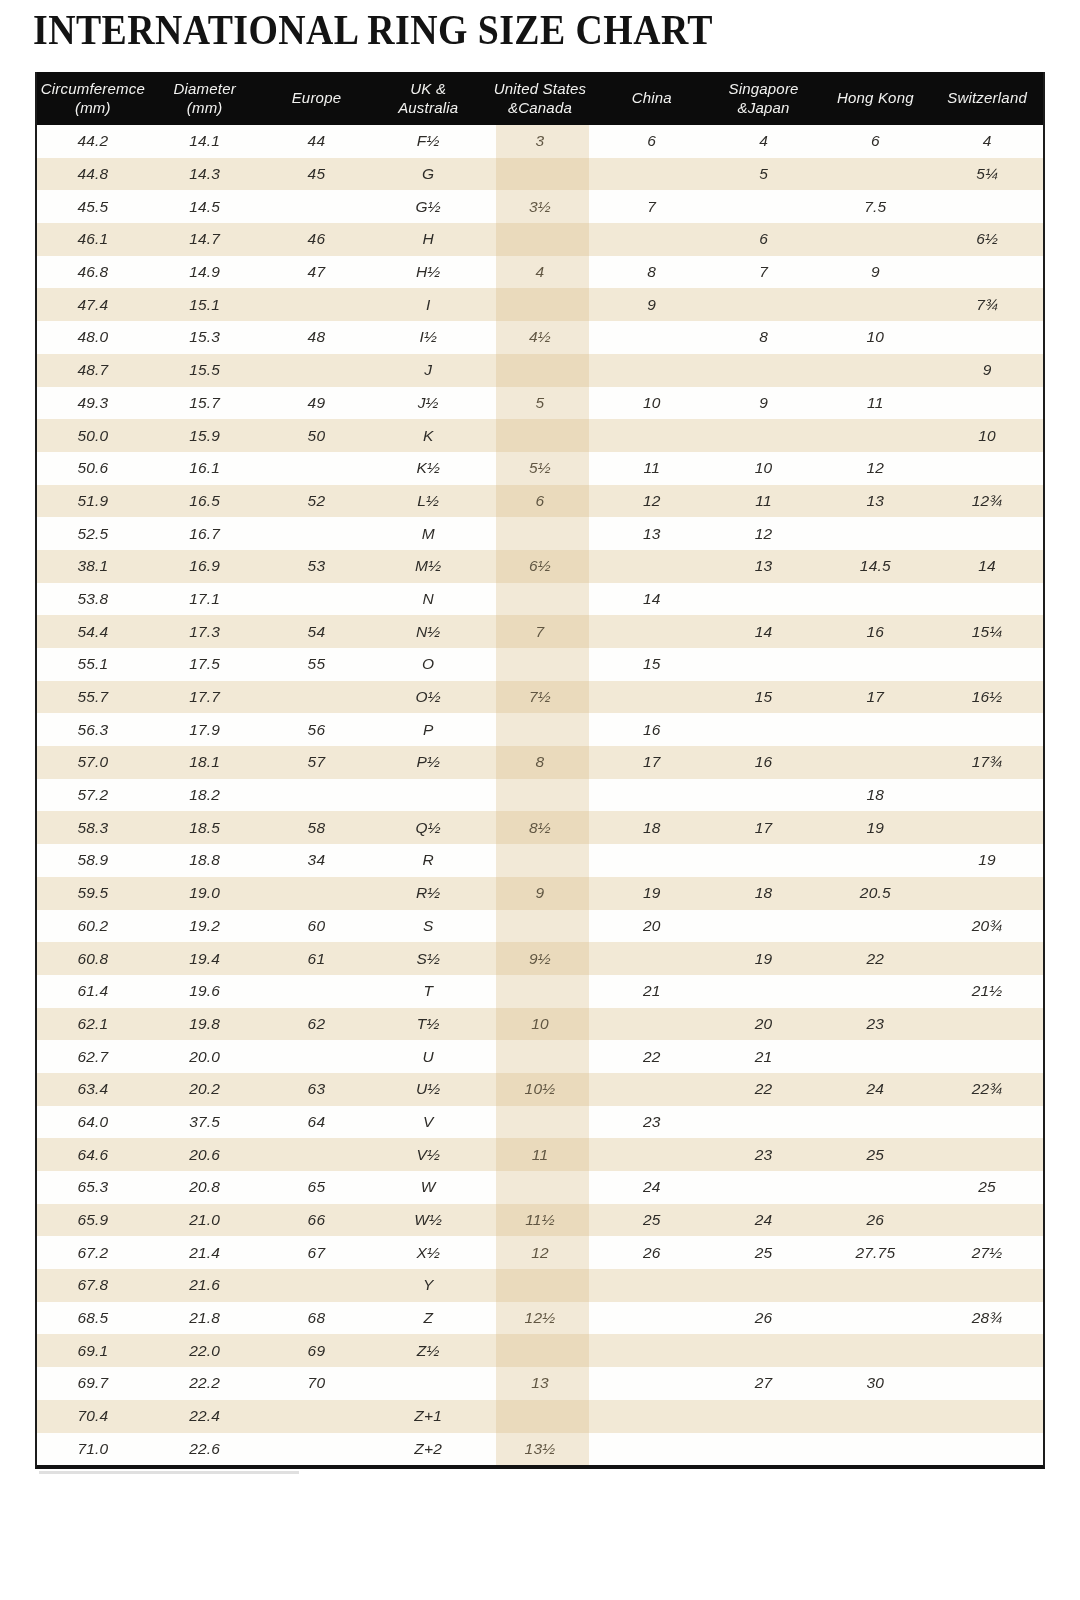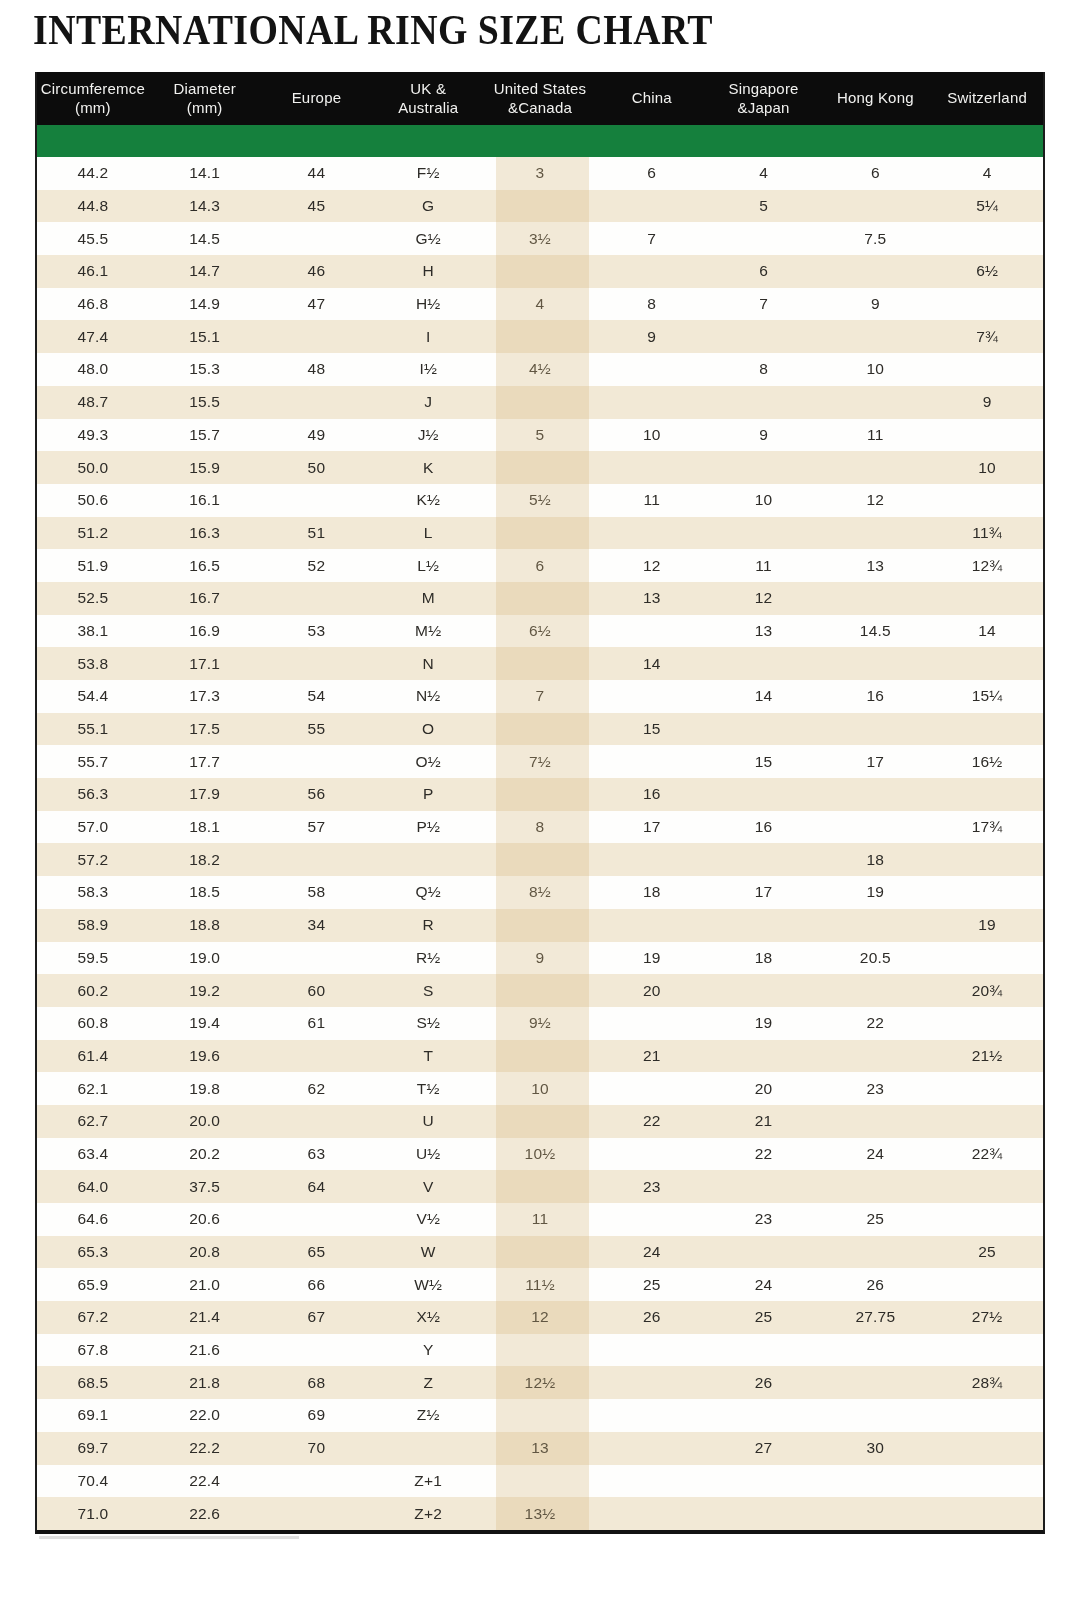--- a/index.html
+++ b/index.html
@@ -9,31 +9,31 @@
   }
   .title {
     position:absolute; left:33px; top:6px;
     font-family:"Liberation Serif", serif; font-weight:700;
     font-size:42px; color:#131313; letter-spacing:0.5px;
     transform:scaleX(0.90); transform-origin:left top; white-space:nowrap;
   }
   .table {
     position:absolute; left:35px; top:72px; width:1006px;
     border-left:2px solid #1c1c1c; border-right:2px solid #1c1c1c;
-    border-bottom:4px solid #121212; background:#15803d;
+    border-bottom:4px solid #121212; background:#c4b5fd;font-style:italic;
   }
   .thead {
     position:relative; height:53px; background:var(--header-bg,#0c0c0c);
     display:grid; grid-template-columns:repeat(9,1fr); align-items:center;
   }
   .th {
     color:#f2f2f0; font-size:15px; line-height:1.25; text-align:center;
     white-space:pre-line; font-weight:400; letter-spacing:0.2px;
   }
-  .tbody { position:relative;margin-top:32px; }
+  .tbody { position:relative; }
   .tr {
     display:grid; grid-template-columns:repeat(9,1fr); height:32.7px;
     background:var(--row-base,#fefefd);
   }
   .tr:nth-child(even) { background:var(--row-alt,#f2e9d6); }
   .td {
     display:flex; align-items:center; justify-content:center;
     font-size:15.5px; color:var(--text,#2e2c28); letter-spacing:0.2px;
   }
   .band {
@@ -186,31 +186,20 @@
             <div class="td">16.1</div>
             <div class="td"></div>
             <div class="td">K½</div>
             <div class="td">5½</div>
             <div class="td">11</div>
             <div class="td">10</div>
             <div class="td">12</div>
             <div class="td"></div>
           </div>
           <div class="tr">
-            <div class="td">51.2</div>
-            <div class="td">16.3</div>
-            <div class="td">51</div>
-            <div class="td">L</div>
-            <div class="td"></div>
-            <div class="td"></div>
-            <div class="td"></div>
-            <div class="td"></div>
-            <div class="td">11¾</div>
-          </div>
-          <div class="tr">
             <div class="td">51.9</div>
             <div class="td">16.5</div>
             <div class="td">52</div>
             <div class="td">L½</div>
             <div class="td">6</div>
             <div class="td">12</div>
             <div class="td">11</div>
             <div class="td">13</div>
             <div class="td">12¾</div>
           </div>

